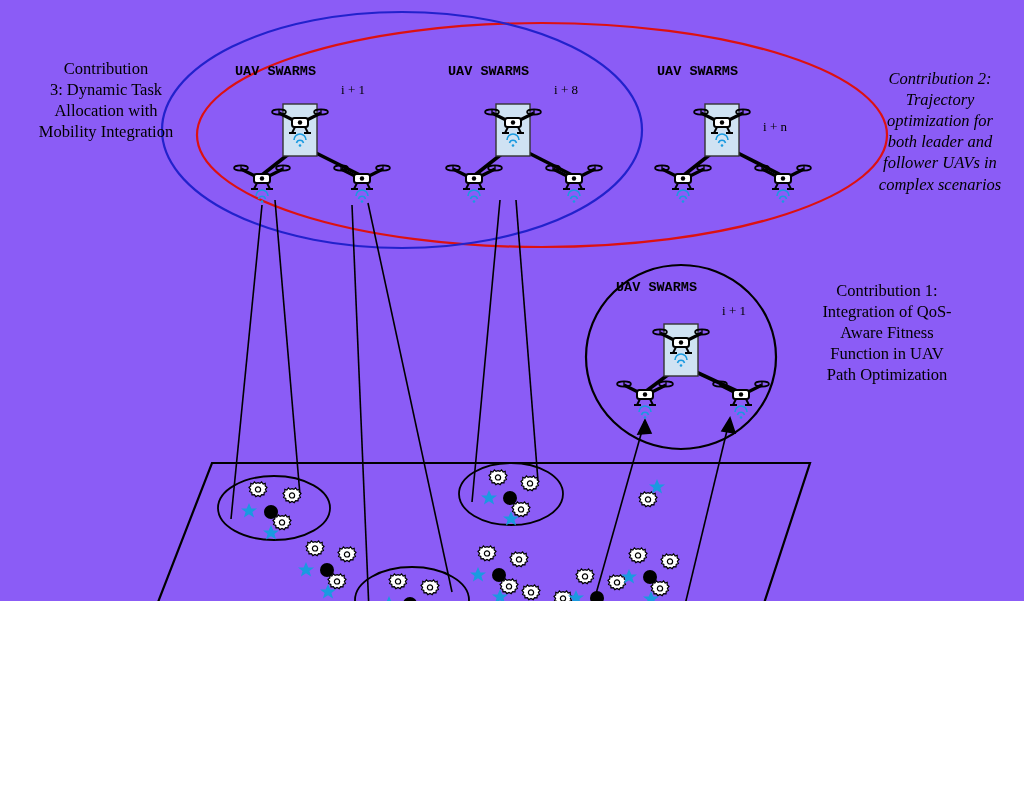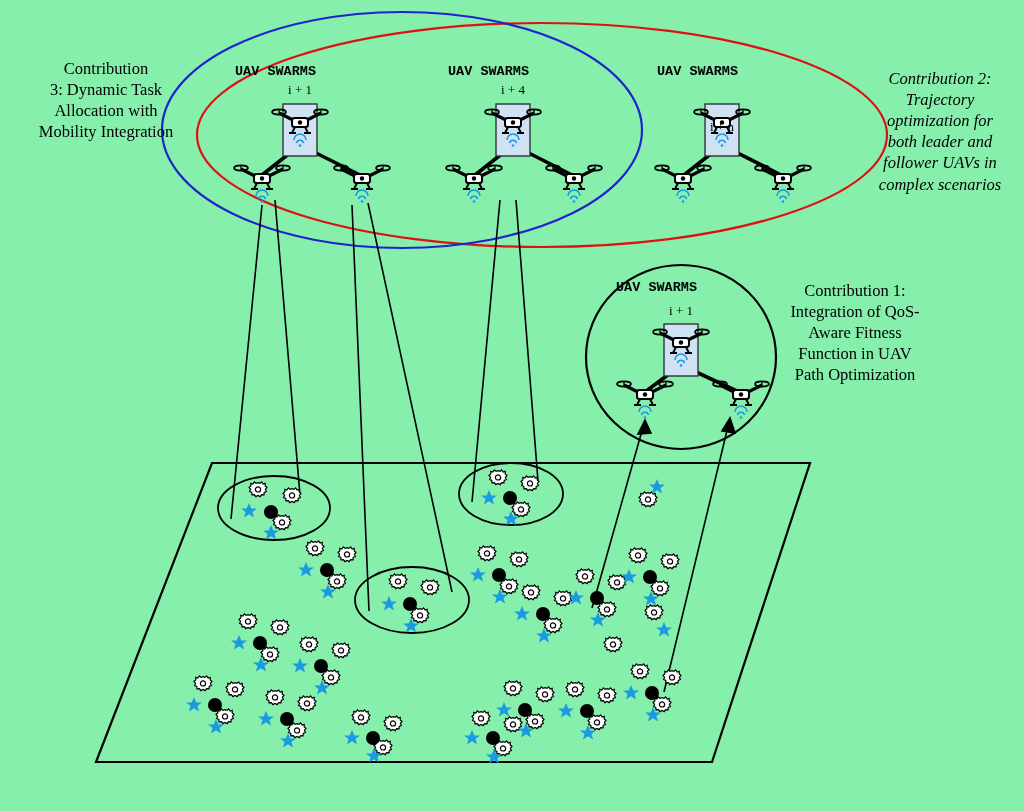--- a/index.html
+++ b/index.html
@@ -3,22 +3,22 @@
 <meta charset="utf-8">
 <style>
   html, body {
     margin: 0;
     padding: 0;
     background: #ffffff;
   }
   #stage {
     position: relative;
     width: 1024px;
-    height: 811px;
-    background: #86efac;
+    height: 601px;
+    background: #8b5cf6;
     font-family: "Liberation Serif", serif;
     overflow: hidden;
   }
   .svg-layer {
     position: absolute;
     left: 0;
     top: 0;
     width: 1024px;
     height: 811px;
   }
@@ -38,21 +38,21 @@
     font-size: 13.5px;
     color: #000000;
     text-align: left;
     white-space: nowrap;
   }
   .swarm-index {
     position: absolute;
     font-family: "Liberation Serif", serif;
     font-size: 13px;
     color: #000000;
-    text-align: center;
+    text-align: right;
     white-space: nowrap;
   }
   .caption-bold {
     position: absolute;
     font-family: "Liberation Serif", serif;
     font-weight: bold;
     font-size: 16px;
     line-height: 1.3;
     color: #000000;
     text-align: center;
@@ -351,31 +351,31 @@
 Allocation with
 Mobility Integration</div>
 
   <div class="ann" style="left:856px; top:68px; width:168px;font-style:italic;">Contribution 2:
 Trajectory
 optimization for
 both leader and
 follower UAVs in
 complex scenarios</div>
 
-  <div class="ann" style="left:760px; top:280px; width:190px;">Contribution 1:
+  <div class="ann" style="left:792px; top:280px; width:190px;">Contribution 1:
 Integration of QoS-
 Aware Fitness
 Function in UAV
 Path Optimization</div>
 
   <div class="swarm-label" style="left:235px; top:64px; width:130px;">UAV SWARMS</div>
   <div class="swarm-index" style="left:235px; top:82px; width:130px;">i + 1</div>
 
   <div class="swarm-label" style="left:448px; top:64px; width:130px;">UAV SWARMS</div>
-  <div class="swarm-index" style="left:448px; top:82px; width:130px;">i + 4</div>
+  <div class="swarm-index" style="left:448px; top:82px; width:130px;">i + 8</div>
 
   <div class="swarm-label" style="left:657px; top:64px; width:130px;">UAV SWARMS</div>
   <div class="swarm-index" style="left:657px; top:82px; width:130px;margin-top:37px;">i + n</div>
 
   <div class="swarm-label" style="left:616px; top:280px; width:130px;">UAV SWARMS</div>
   <div class="swarm-index" style="left:616px; top:303px; width:130px;">i + 1</div>
 
 
 
 </div>

